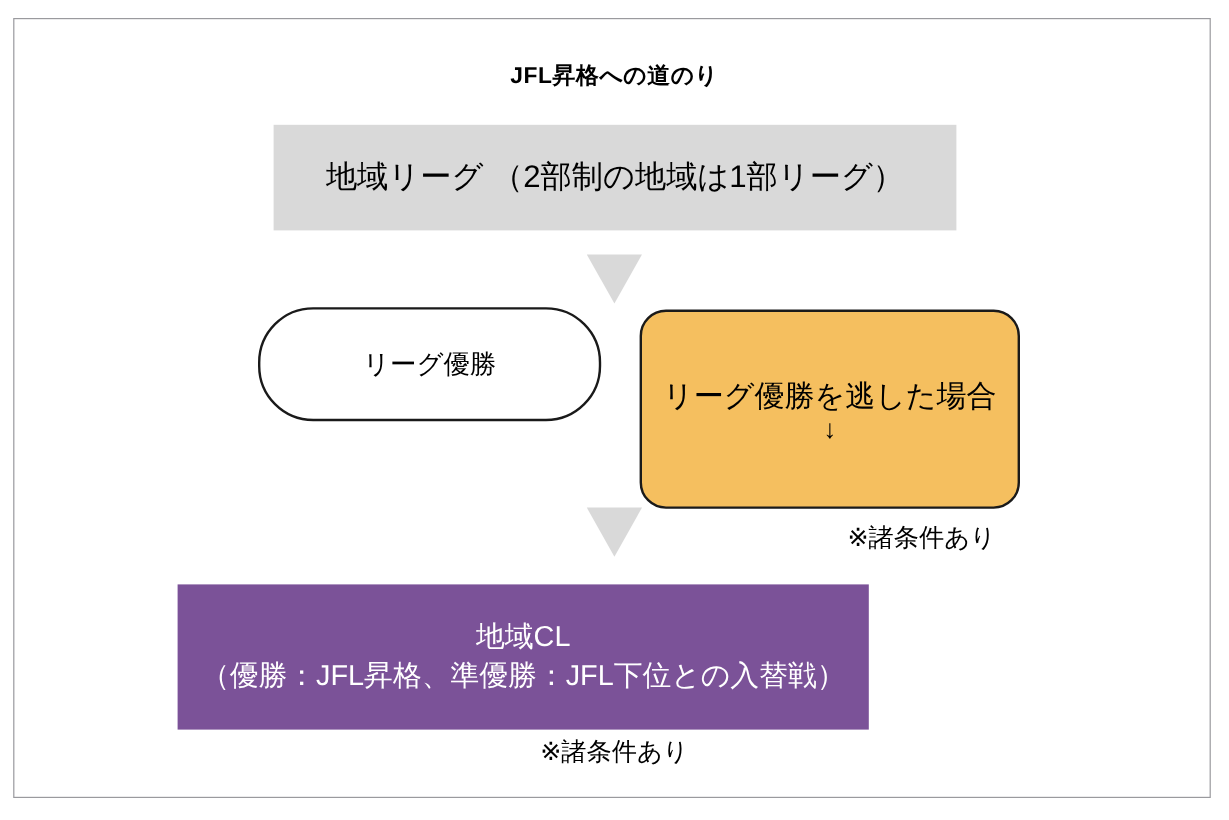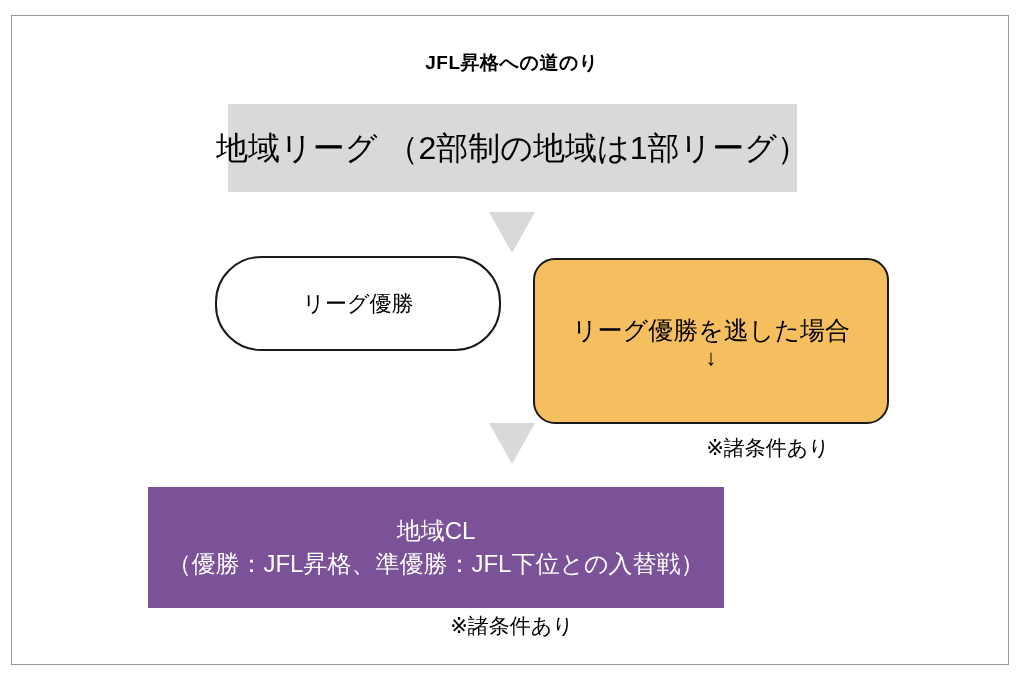--- a/index.html
+++ b/index.html
@@ -53,21 +53,21 @@
     left: 228px;
     top: 104px;
     width: 569px;
     height: 88px;
     background: #d9d9d9;
     display: flex;
     align-items: center;
     justify-content: center;
   }
   #league-box .box-text {
-    font-size: 32px;
+    font-size: 26px;
     white-space: nowrap;
     line-height: 1.2;
   }
 
   
   .tri {
     position: absolute;
     width: 0;
     height: 0;
     border-left: 23px solid transparent;
@@ -95,21 +95,21 @@
   #champion-box .box-text {
     font-size: 22px;
     white-space: nowrap;
   }
 
   
   #runnerup-box {
     position: absolute;
     left: 533px;
     top: 258px;
-    width: 356px;
+    width: 317px;
     height: 166px;
     background: #f5bf5f;
     border: 2.5px solid #1a1a1a;
     border-radius: 22px;
     box-sizing: border-box;
     display: flex;
     flex-direction: column;
     align-items: center;
     justify-content: center;
     padding-top: 2px;

